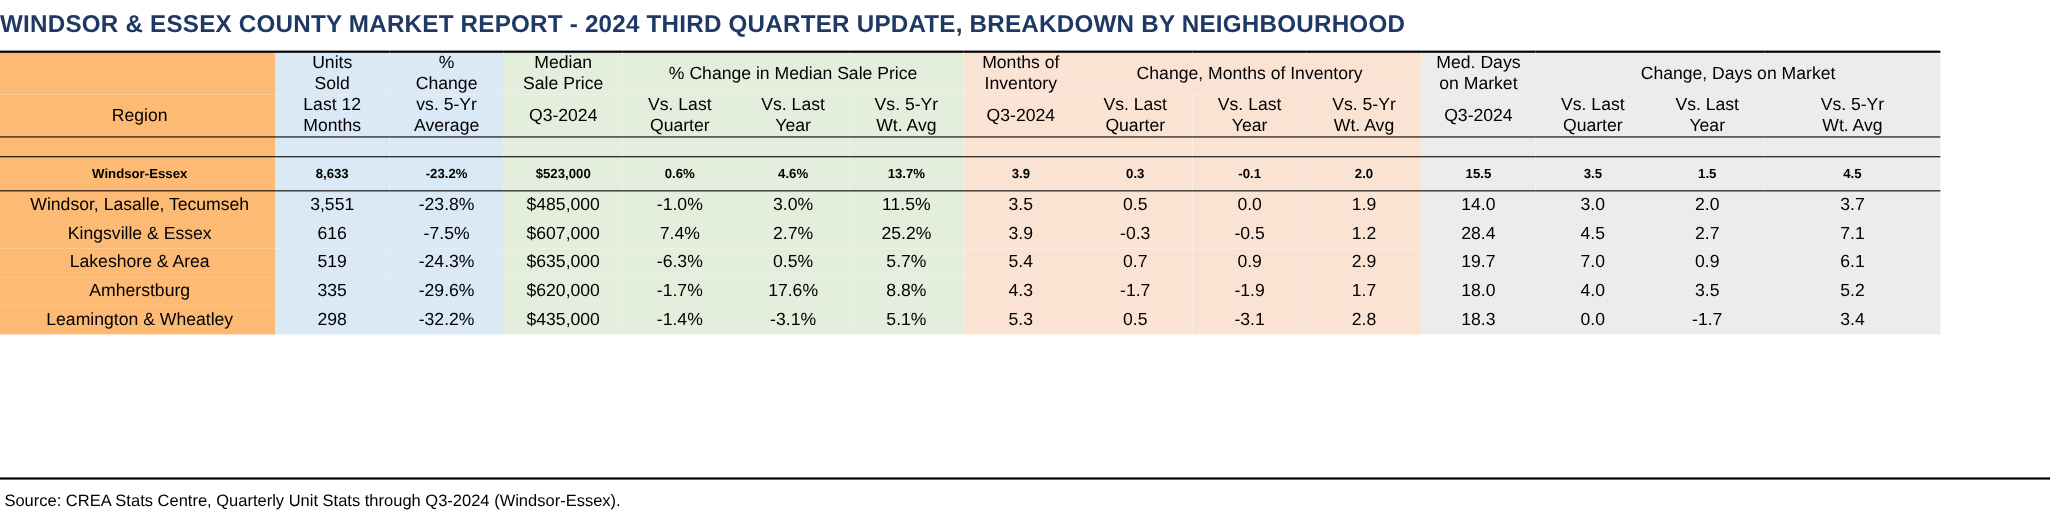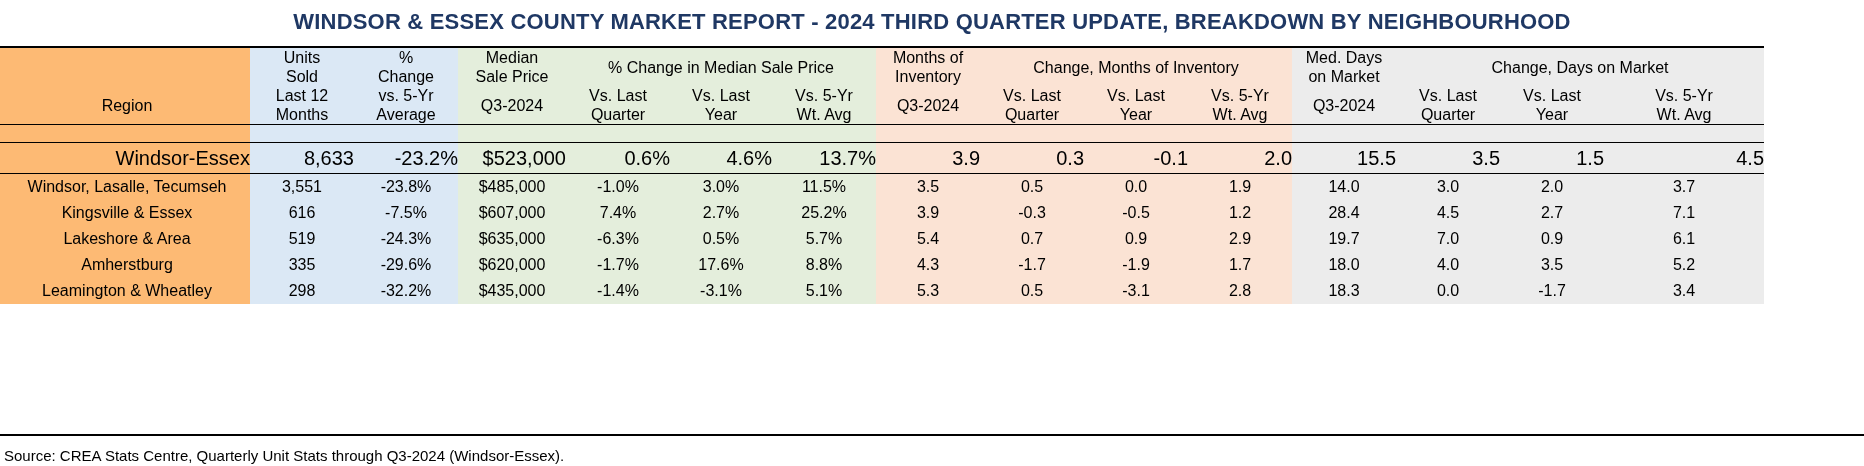--- a/index.html
+++ b/index.html
@@ -14,21 +14,21 @@
     color: #000000;
     overflow: hidden;
   }
   .page {
     position: relative;
     width: 1864px;
     height: 466px;
     box-sizing: border-box;
   }
   .title {
-    text-align: center;
+    text-align: left;
     font-size: 22px;
     font-weight: bold;
     color: #1f3864;
     letter-spacing: 0.2px;
     padding: 9px 0 11px 0;
   }
   table.report {
     border-collapse: collapse;
     width: 1580px;
     table-layout: fixed;
@@ -84,24 +84,23 @@
     text-align: left;
     font-weight: bold;
     padding-left: 4px !important;
   }
   .spacer-row td {
     height: 17px;
   }
   .rule-thin td { border-top: 1px solid #000; }
 
   tr.total td {
-    font-weight: normal;
+    font-weight: bold;
     height: 30px;
-    font-size: 20px;
-    text-align: right;
+    font-size: 12px;
   }
   tr.data td {
     height: 26px;
     font-size: 16px;
   }
   td.region-cell {
     text-align: left;
     padding-left: 4px !important;
   }
   .source {

